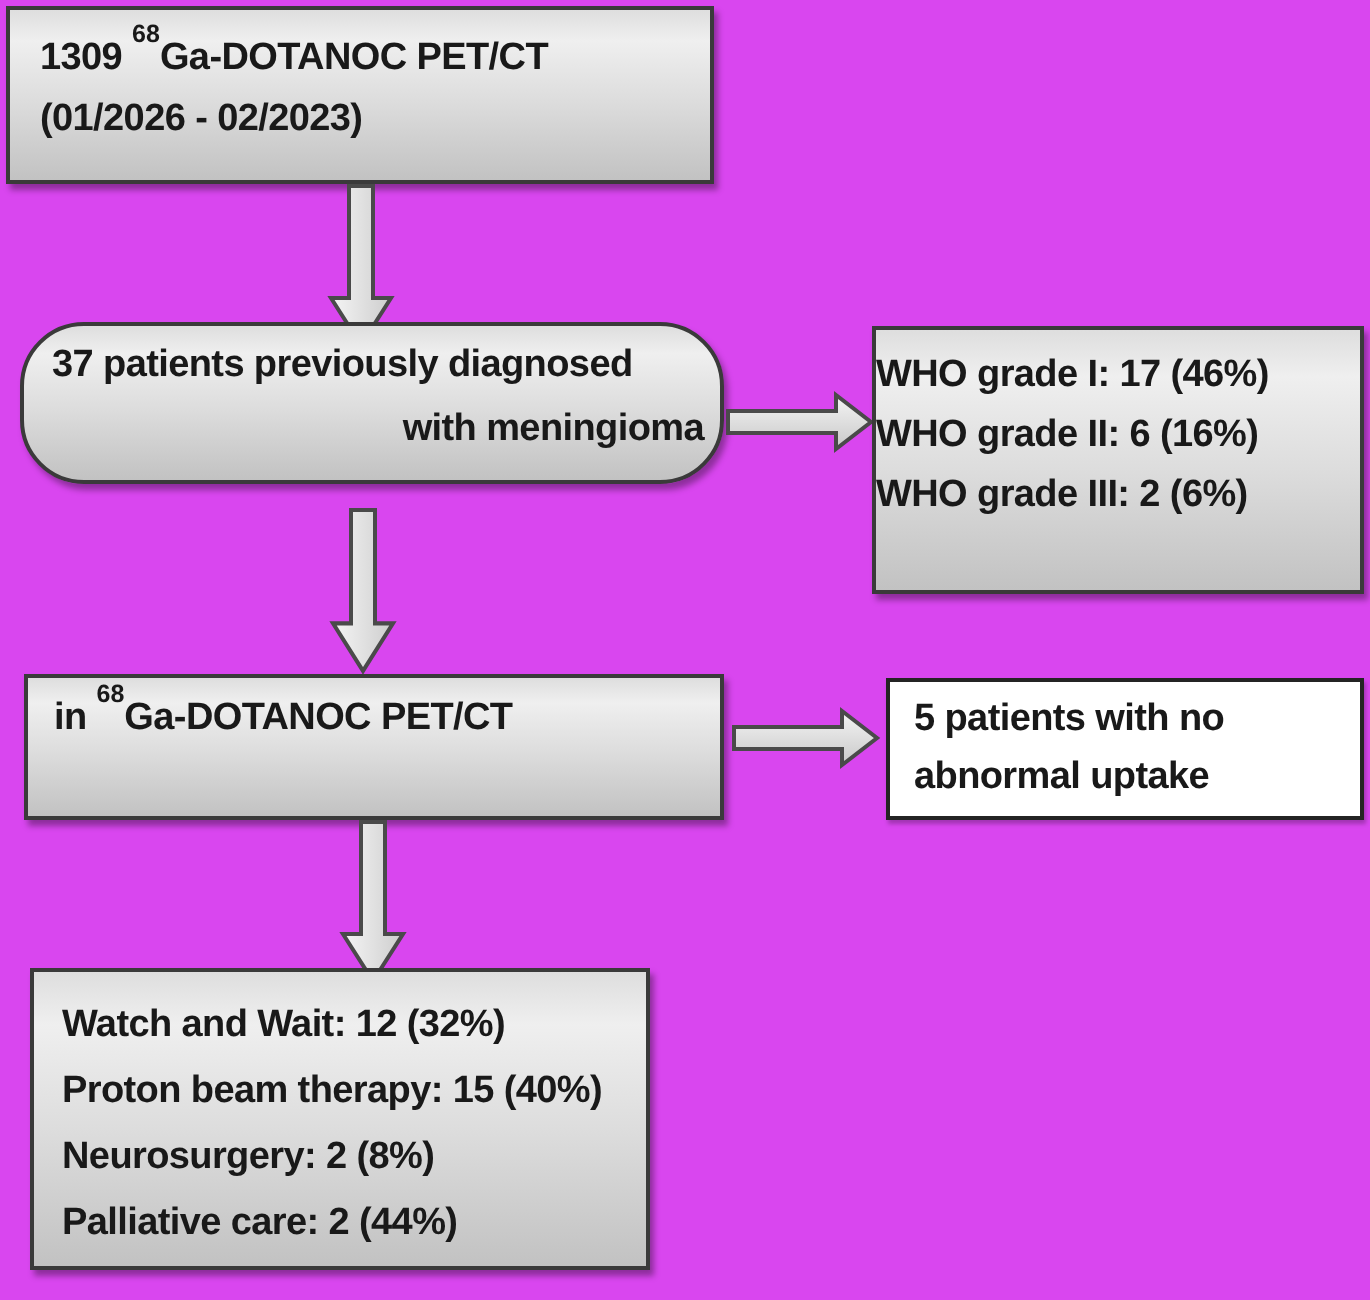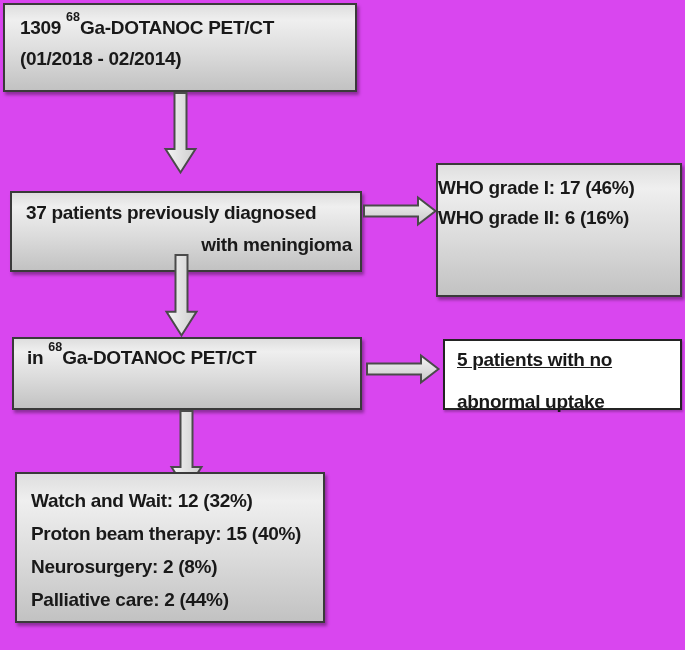--- a/index.html
+++ b/index.html
@@ -11,21 +11,20 @@
   .gbox{
     position:absolute;box-sizing:border-box;
     background:linear-gradient(to bottom,#dedede 0%,#efefef 18%,#dcdcdc 55%,#c2c2c2 100%);
     border:2px solid #3a3a3a;
     box-shadow:2px 3px 3px rgba(0,0,0,0.35);
   }
   .wbox{
     position:absolute;box-sizing:border-box;background:#ffffff;
     border:2px solid #242424;
     box-shadow:1px 2px 2px rgba(0,0,0,0.25);
-    text-decoration:underline;
   }
   .line{white-space:nowrap;}
   sup.iso{font-size:12.5px;position:relative;top:-6px;letter-spacing:0;}
   .arrow{position:absolute;display:block;}
   svg{overflow:visible;}
 </style>
 </head>
 <body>
 
 <div id="canvas">
@@ -38,62 +37,63 @@
       </linearGradient>
       <linearGradient id="gradRight" x1="0" y1="0" x2="0" y2="1">
         <stop offset="0" stop-color="#f5f5f5"></stop>
           <stop offset="1" stop-color="#c8c8c8"></stop>
       </linearGradient>
     </defs>
   </svg>
 
   <div class="gbox" style="left:3px;top:3px;width:354px;height:89px;padding:11px 8px 0 15px;">
     <div class="line"><span>1309 </span><sup class="iso">68</sup><span>Ga-DOTANOC PET/CT</span></div>
-    <div class="line" style="margin-top:9px;">(01/2018 - 02/2014)</div>
+    <div class="line" style="margin-top:9px;">(01/2026 - 02/2023)</div>
   </div>
 
   <svg class="arrow" style="left:164px;top:92px;" width="33" height="82" viewBox="0 0 33 82">
     <polygon points="10.5,1 22.5,1 22.5,57 31.5,57 16.5,80.5 1.5,57 10.5,57" fill="url(#gradDown)" stroke="#4a4a4a" stroke-width="2" stroke-linejoin="miter"></polygon>
   </svg>
 
-  <div class="gbox" style="left:10px;top:191px;width:352px;height:81px;padding:9px 8px 0 14px;">
+  <div class="gbox" style="left:10px;top:161px;width:352px;height:81px;padding:9px 8px 0 14px;border-radius:32px;">
     <div class="line">37 patients previously diagnosed</div>
     <div class="line" style="margin-top:10px;text-align:right;">with meningioma</div>
   </div>
 
   <svg class="arrow" style="left:363px;top:196px;" width="74" height="30" viewBox="0 0 74 30">
     <polygon points="1,9.5 55,9.5 55,1.5 72.5,15 55,28.5 55,20.5 1,20.5" fill="url(#gradRight)" stroke="#4a4a4a" stroke-width="2" stroke-linejoin="miter"></polygon>
   </svg>
 
   <div class="gbox" style="left:436px;top:163px;width:246px;height:134px;padding:8px 6px 0 0;line-height:30px;">
     <div class="line">WHO grade I: 17 (46%)</div>
     <div class="line">WHO grade II: 6 (16%)</div>
+    <div class="line">WHO grade III: 2 (6%)</div>
   </div>
 
   <svg class="arrow" style="left:165px;top:254px;" width="33" height="83" viewBox="0 0 33 82" preserveAspectRatio="none">
     <polygon points="10.5,1 22.5,1 22.5,57 31.5,57 16.5,80.5 1.5,57 10.5,57" fill="url(#gradDown)" stroke="#4a4a4a" stroke-width="2" stroke-linejoin="miter"></polygon>
   </svg>
 
   <div class="gbox" style="left:12px;top:337px;width:350px;height:73px;padding:7px 6px 0 13px;">
     <div class="line" style="margin-top:0;"><span>in </span><sup class="iso">68</sup><span>Ga-DOTANOC PET/CT</span></div>
   </div>
 
   <svg class="arrow" style="left:366px;top:354px;" width="74" height="30" viewBox="0 0 74 30">
     <polygon points="1,9.5 55,9.5 55,1.5 72.5,15 55,28.5 55,20.5 1,20.5" fill="url(#gradRight)" stroke="#4a4a4a" stroke-width="2" stroke-linejoin="miter"></polygon>
   </svg>
 
   <div class="wbox" style="left:443px;top:339px;width:239px;height:71px;padding:8px 6px 0 12px;">
     <div class="line">5 patients with no</div>
-    <div class="line" style="margin-top:20px;">abnormal uptake</div>
+    <div class="line" style="margin-top:7px;">abnormal uptake</div>
   </div>
 
   <svg class="arrow" style="left:170px;top:410px;" width="33" height="82" viewBox="0 0 33 82">
     <polygon points="10.5,1 22.5,1 22.5,57 31.5,57 16.5,80.5 1.5,57 10.5,57" fill="url(#gradDown)" stroke="#4a4a4a" stroke-width="2" stroke-linejoin="miter"></polygon>
   </svg>
 
-  <div class="gbox" style="left:15px;top:472px;width:310px;height:151px;padding:10px 6px 0 14px;line-height:33px;">
+  <div class="gbox" style="left:15px;top:484px;width:310px;height:151px;padding:10px 6px 0 14px;line-height:33px;">
     <div class="line">Watch and Wait: 12 (32%)</div>
     <div class="line">Proton beam therapy: 15 (40%)</div>
     <div class="line">Neurosurgery: 2 (8%)</div>
     <div class="line">Palliative care: 2 (44%)</div>
   </div>
 
 </div>
 
 </body></html>

